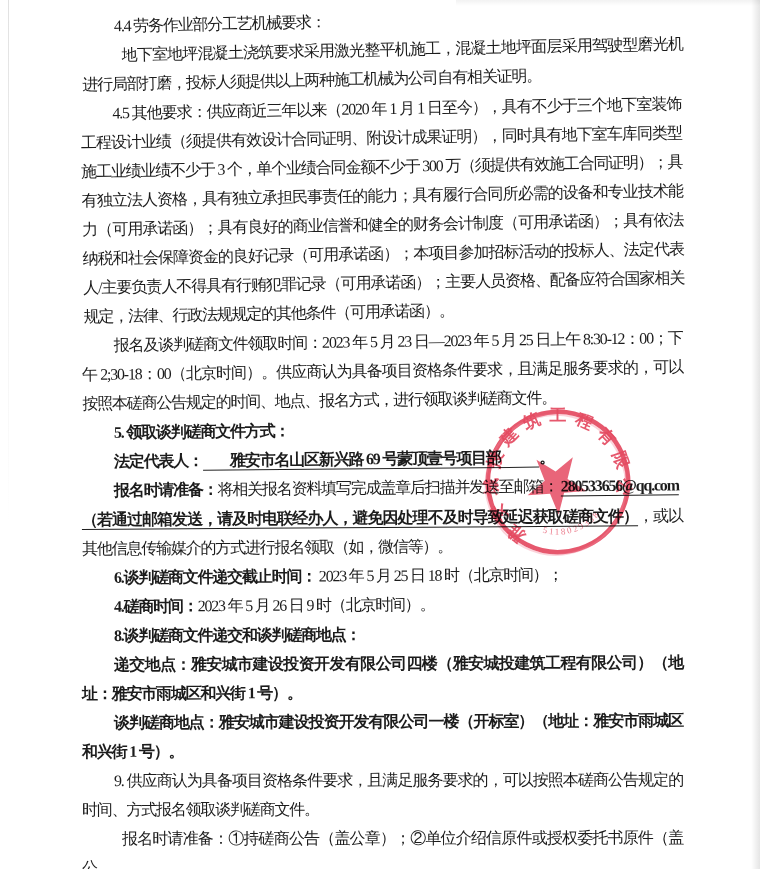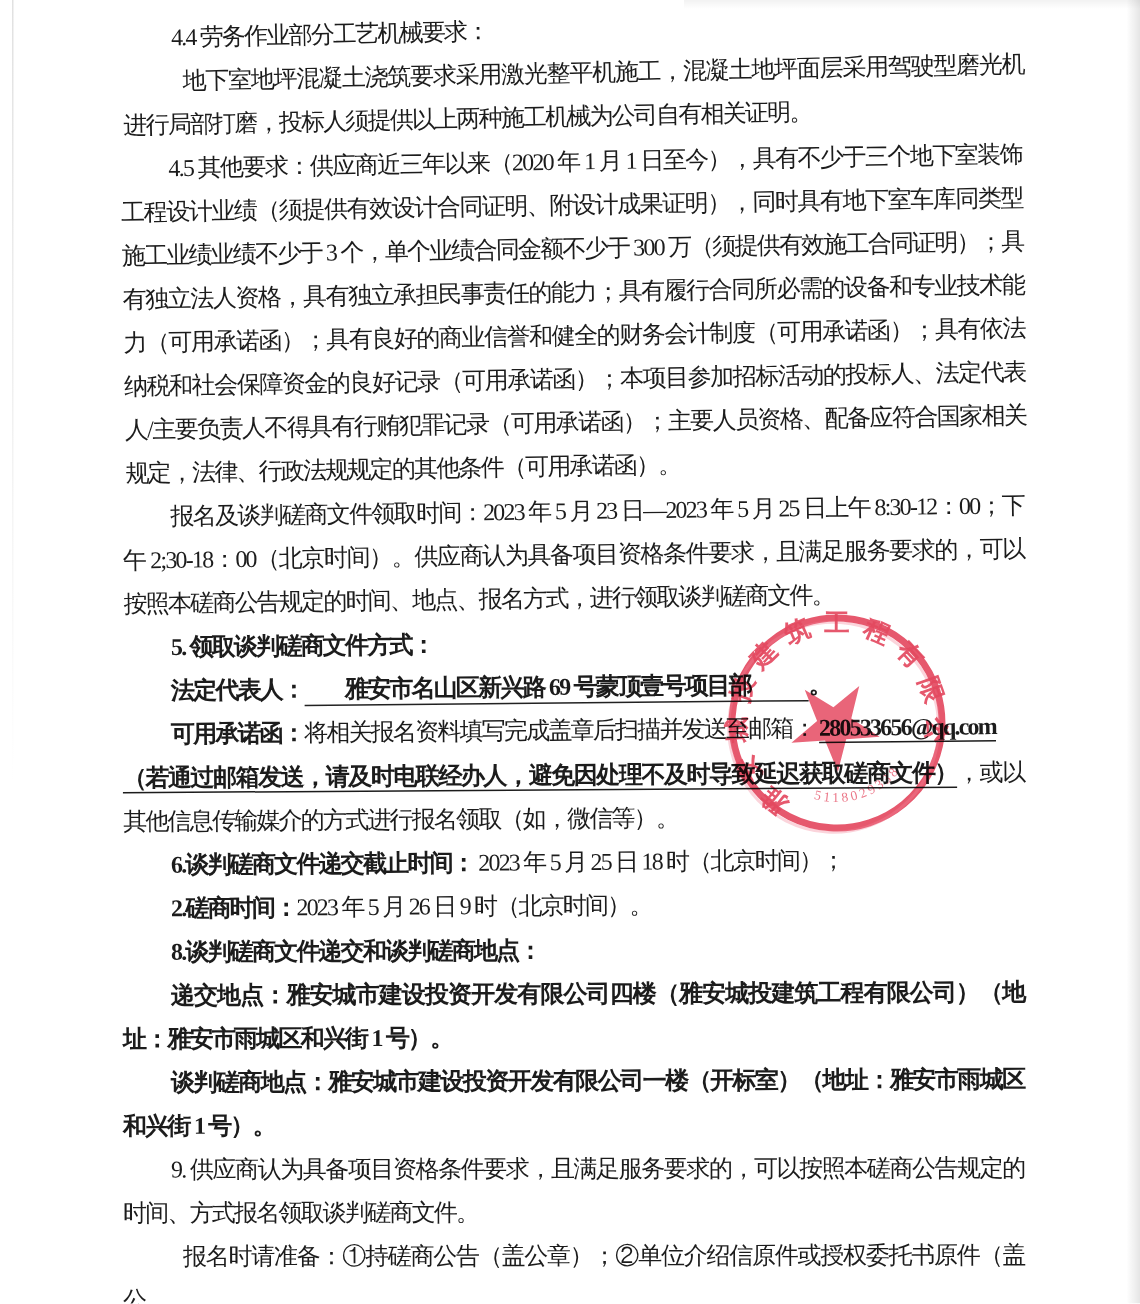--- a/index.html
+++ b/index.html
@@ -46,24 +46,24 @@
 <div class="scan-right-shade"></div>
 <div class="scan-top-shade"></div>
 
 <div class="doc">
   <p class="in2 t1">4.4 劳务作业部分工艺机械要求：</p>
   <p class="in25 t1">地下室地坪混凝土浇筑要求采用激光整平机施工，混凝土地坪面层采用驾驶型磨光机进行局部打磨，投标人须提供以上两种施工机械为公司自有相关证明。</p>
   <p class="in2 t2">4.5 其他要求：供应商近三年以来（2020 年 1 月 1 日至今），具有不少于三个地下室装饰工程设计业绩（须提供有效设计合同证明、附设计成果证明），同时具有地下室车库同类型施工业绩业绩不少于 3 个，单个业绩合同金额不少于 300 万（须提供有效施工合同证明）；具有独立法人资格，具有独立承担民事责任的能力；具有履行合同所必需的设备和专业技术能力（可用承诺函）；具有良好的商业信誉和健全的财务会计制度（可用承诺函）；具有依法纳税和社会保障资金的良好记录（可用承诺函）；本项目参加招标活动的投标人、法定代表人/主要负责人不得具有行贿犯罪记录（可用承诺函）；主要人员资格、配备应符合国家相关规定，法律、行政法规规定的其他条件（可用承诺函）。</p>
   <p class="in2 t3 mt6">报名及谈判磋商文件领取时间：2023 年 5 月 23 日—2023 年 5 月 25 日上午 8:30-12：00；下午 2;30-18：00（北京时间）。供应商认为具备项目资格条件要求，且满足服务要求的，可以按照本磋商公告规定的时间、地点、报名方式，进行领取谈判磋商文件。</p>
   <p class="in2 t4 b mt2">5. 领取谈判磋商文件方式：</p>
   <p class="in2 t4 b"><span>法定代表人：</span><span class="u-pad">雅安市名山区新兴路 69 号蒙顶壹号项目部</span><span>。</span></p>
-  <p class="in2 t4"><span class="b">可用承诺函：</span><span>将相关报名资料填写完成盖章后扫描并发送至邮箱：</span> <span class="u b">280533656@qq.com</span></p>
+  <p class="in2 t4"><span class="b">报名时请准备：</span><span>将相关报名资料填写完成盖章后扫描并发送至邮箱：</span> <span class="u b">280533656@qq.com</span></p>
   <p class="t5"><span class="b u">（若通过邮箱发送，请及时电联经办人，避免因处理不及时导致延迟获取磋商文件）</span><span>，或以其他信息传输媒介的方式进行报名领取（如，微信等）。</span></p>
   <p class="in2 t5 mt2"><span class="b">6.谈判磋商文件递交截止时间：</span><span>&nbsp;2023 年 5 月 25 日 18 时（北京时间）；</span></p>
-  <p class="in2 t5 mt2"><span class="b">2.磋商时间：</span><span>2023 年 5 月 26 日 9 时（北京时间）。</span></p>
+  <p class="in2 t5 mt2"><span class="b">4.磋商时间：</span><span>2023 年 5 月 26 日 9 时（北京时间）。</span></p>
   <p class="in2 t6 b mt2">8.谈判磋商文件递交和谈判磋商地点：</p>
   <p class="in2 t6 b">递交地点：雅安城市建设投资开发有限公司四楼（雅安城投建筑工程有限公司）（地址：雅安市雨城区和兴街 1 号）。</p>
   <p class="in2 t6 b">谈判磋商地点：雅安城市建设投资开发有限公司一楼（开标室）（地址：雅安市雨城区和兴街 1 号）。</p>
   <p class="in2 t7 mt6">9. 供应商认为具备项目资格条件要求，且满足服务要求的，可以按照本磋商公告规定的时间、方式报名领取谈判磋商文件。</p>
   <p class="in25 t7 mt4">报名时请准备：①持磋商公告（盖公章）；②单位介绍信原件或授权委托书原件（盖公</p>
 </div>
 
 <svg class="seal" viewBox="-85 -85 170 170">
   <g transform="rotate(-18)">
     <circle r="70" fill="none" stroke="#e0304a" stroke-width="4.6" opacity="0.92"></circle>

